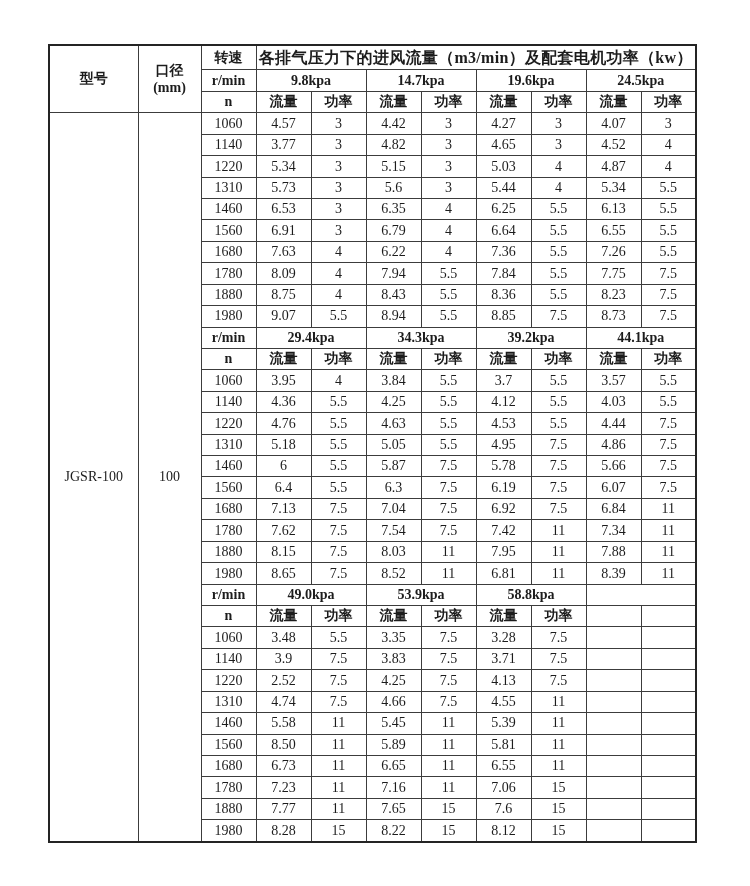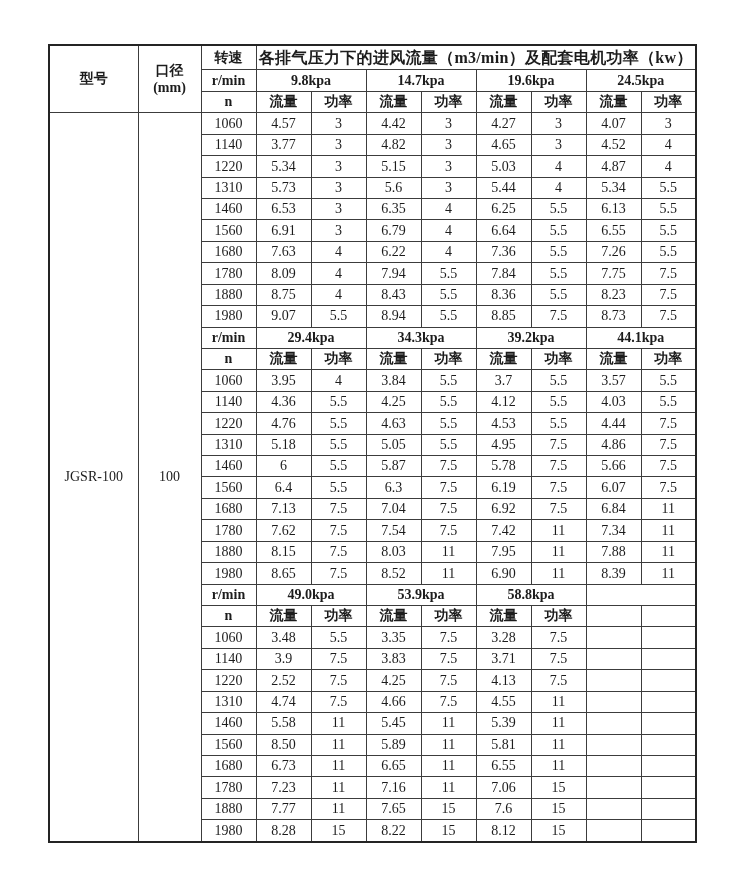--- a/index.html
+++ b/index.html
@@ -324,21 +324,21 @@
           <td class="num-cell">11</td>
           <td class="num-cell">7.88</td>
           <td class="num-cell">11</td>
         </tr>
         <tr>
           <td class="rpm-cell">1980</td>
           <td class="num-cell">8.65</td>
           <td class="num-cell">7.5</td>
           <td class="num-cell">8.52</td>
           <td class="num-cell">11</td>
-          <td class="num-cell">6.90</td>
+          <td class="num-cell">6.81</td>
           <td class="num-cell">11</td>
           <td class="num-cell">8.39</td>
           <td class="num-cell">11</td>
         </tr>
         <tr>
           <th>r/min</th>
           <th colspan="2">49.0kpa</th>
           <th colspan="2">53.9kpa</th>
           <th colspan="2">58.8kpa</th>
           <th colspan="2"></th>

